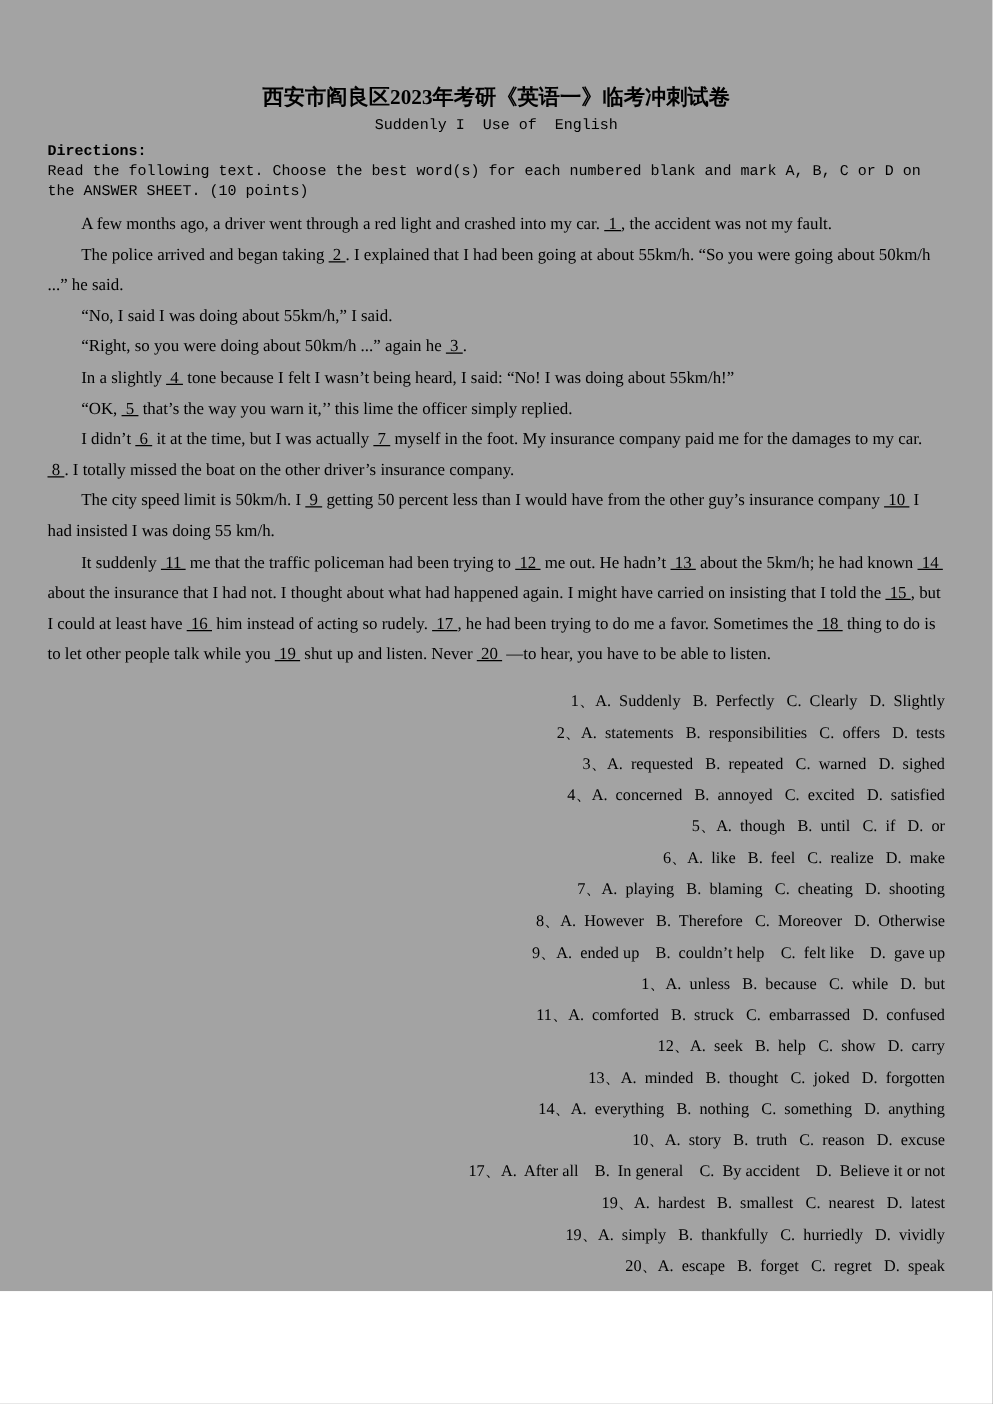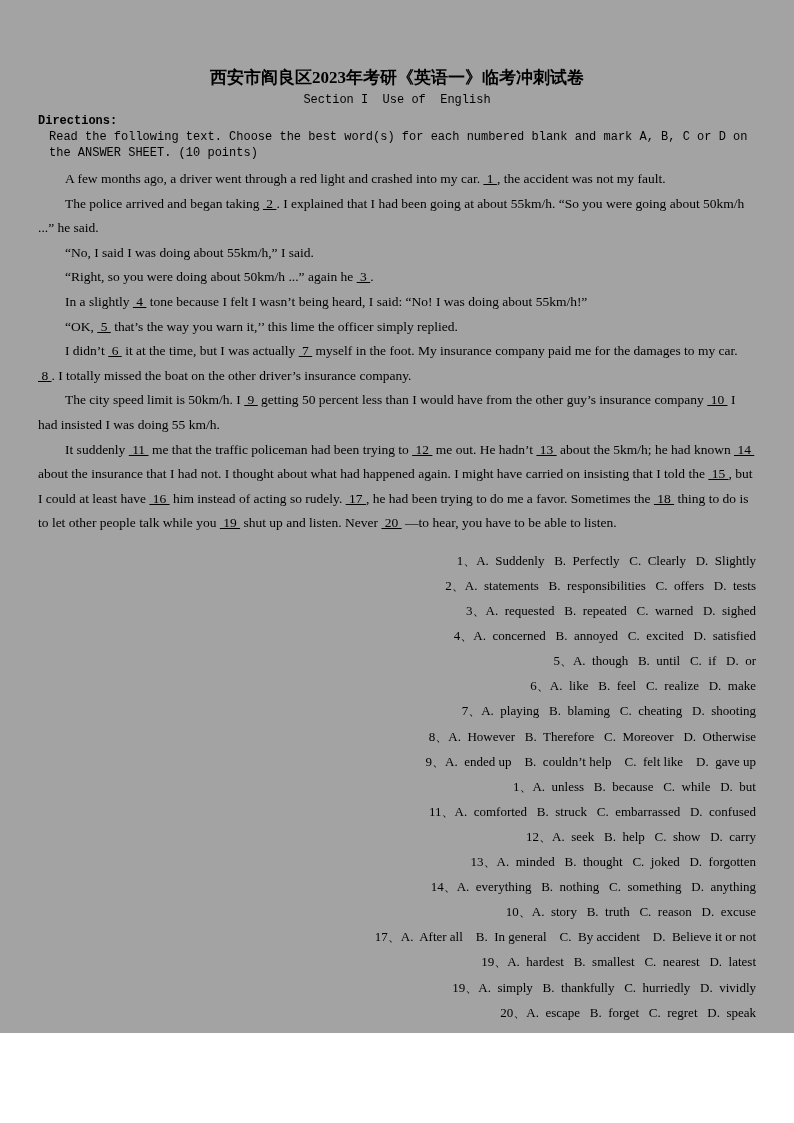--- a/index.html
+++ b/index.html
@@ -35,21 +35,21 @@
   .directions-label {
     font-family: Liberation Mono, monospace;
     font-weight: bold;
     font-size: 12px;
     line-height: 16px;
   }
   .directions-text {
     font-family: "Liberation Mono", monospace;
     font-size: 12px;
     line-height: 16px;
-    margin: 0 0 6px 11px;
+    margin: 0 0 6px 0;
     white-space: pre-wrap;
   }
   .passage p {
     margin: 0;
     text-indent: 2em;
     font-size: 13.5px;
     line-height: 24.6px;
     font-family: "Liberation Serif", serif;
   }
   .blank {
@@ -66,21 +66,21 @@
     white-space: pre-wrap;
     font-family: "Liberation Serif", serif;
     text-align: right;
   }
 </style>
 </head>
 <body>
 
 <div class="page">
   <h1 class="title">西安市阎良区2023年考研《英语一》临考冲刺试卷</h1>
-  <div class="section-heading">Section I  Use of  English</div>
+  <div class="section-heading">Suddenly I  Use of  English</div>
   <div class="directions-label">Directions:</div>
   <div class="directions-text">Read the following text. Choose the best word(s) for each numbered blank and mark A, B, C or D on the ANSWER SHEET. (10 points)</div>
   <div class="passage">
       <p>A few months ago, a driver went through a red light and crashed into my car. <span class="blank">&nbsp;1&nbsp;</span>, the accident was not my fault.</p>
       <p>The police arrived and began taking <span class="blank">&nbsp;2&nbsp;</span>. I explained that I had been going at about 55km/h. “So you were going about 50km/h ...” he said.</p>
       <p>“No, I said I was doing about 55km/h,” I said.</p>
       <p>“Right, so you were doing about 50km/h ...” again he <span class="blank">&nbsp;3&nbsp;</span>.</p>
       <p>In a slightly <span class="blank">&nbsp;4&nbsp;</span> tone because I felt I wasn’t being heard, I said: “No! I was doing about 55km/h!”</p>
       <p>“OK, <span class="blank">&nbsp;5&nbsp;</span> that’s the way you warn it,’’ this lime the officer simply replied.</p>
       <p>I didn’t <span class="blank">&nbsp;6&nbsp;</span> it at the time, but I was actually <span class="blank">&nbsp;7&nbsp;</span> myself in the foot. My insurance company paid me for the damages to my car. <span class="blank">&nbsp;8&nbsp;</span>. I totally missed the boat on the other driver’s insurance company.</p>

